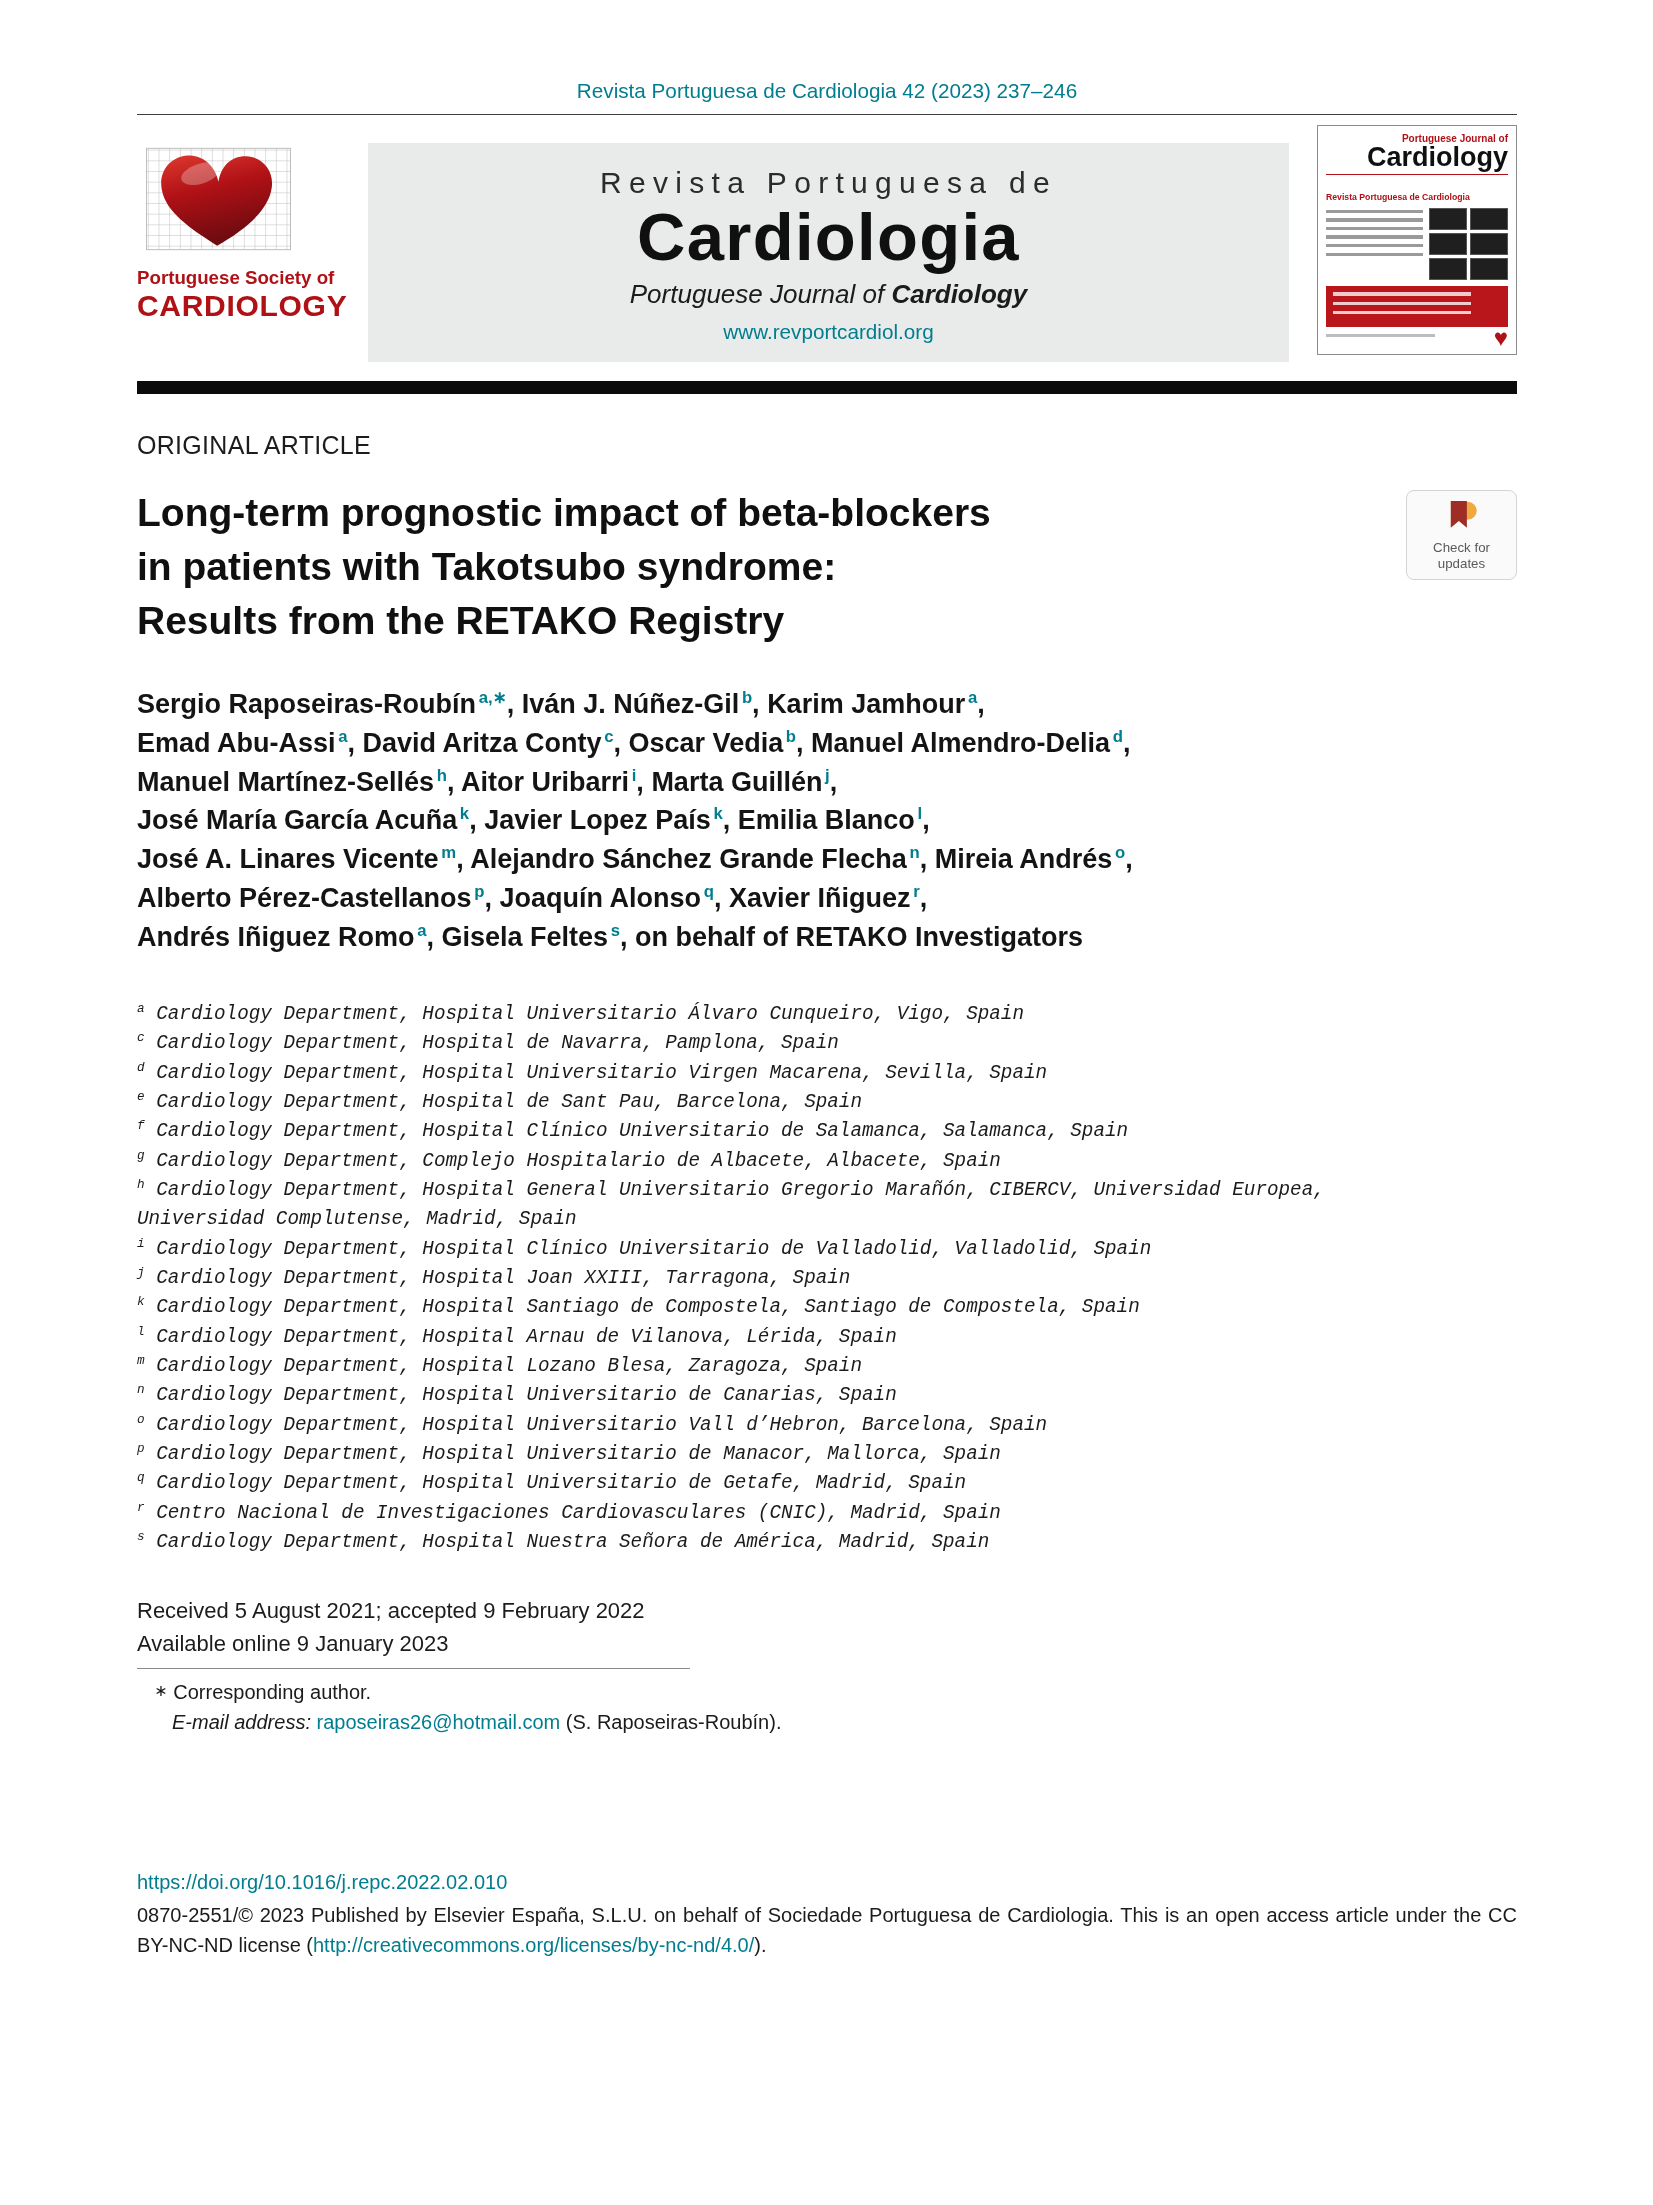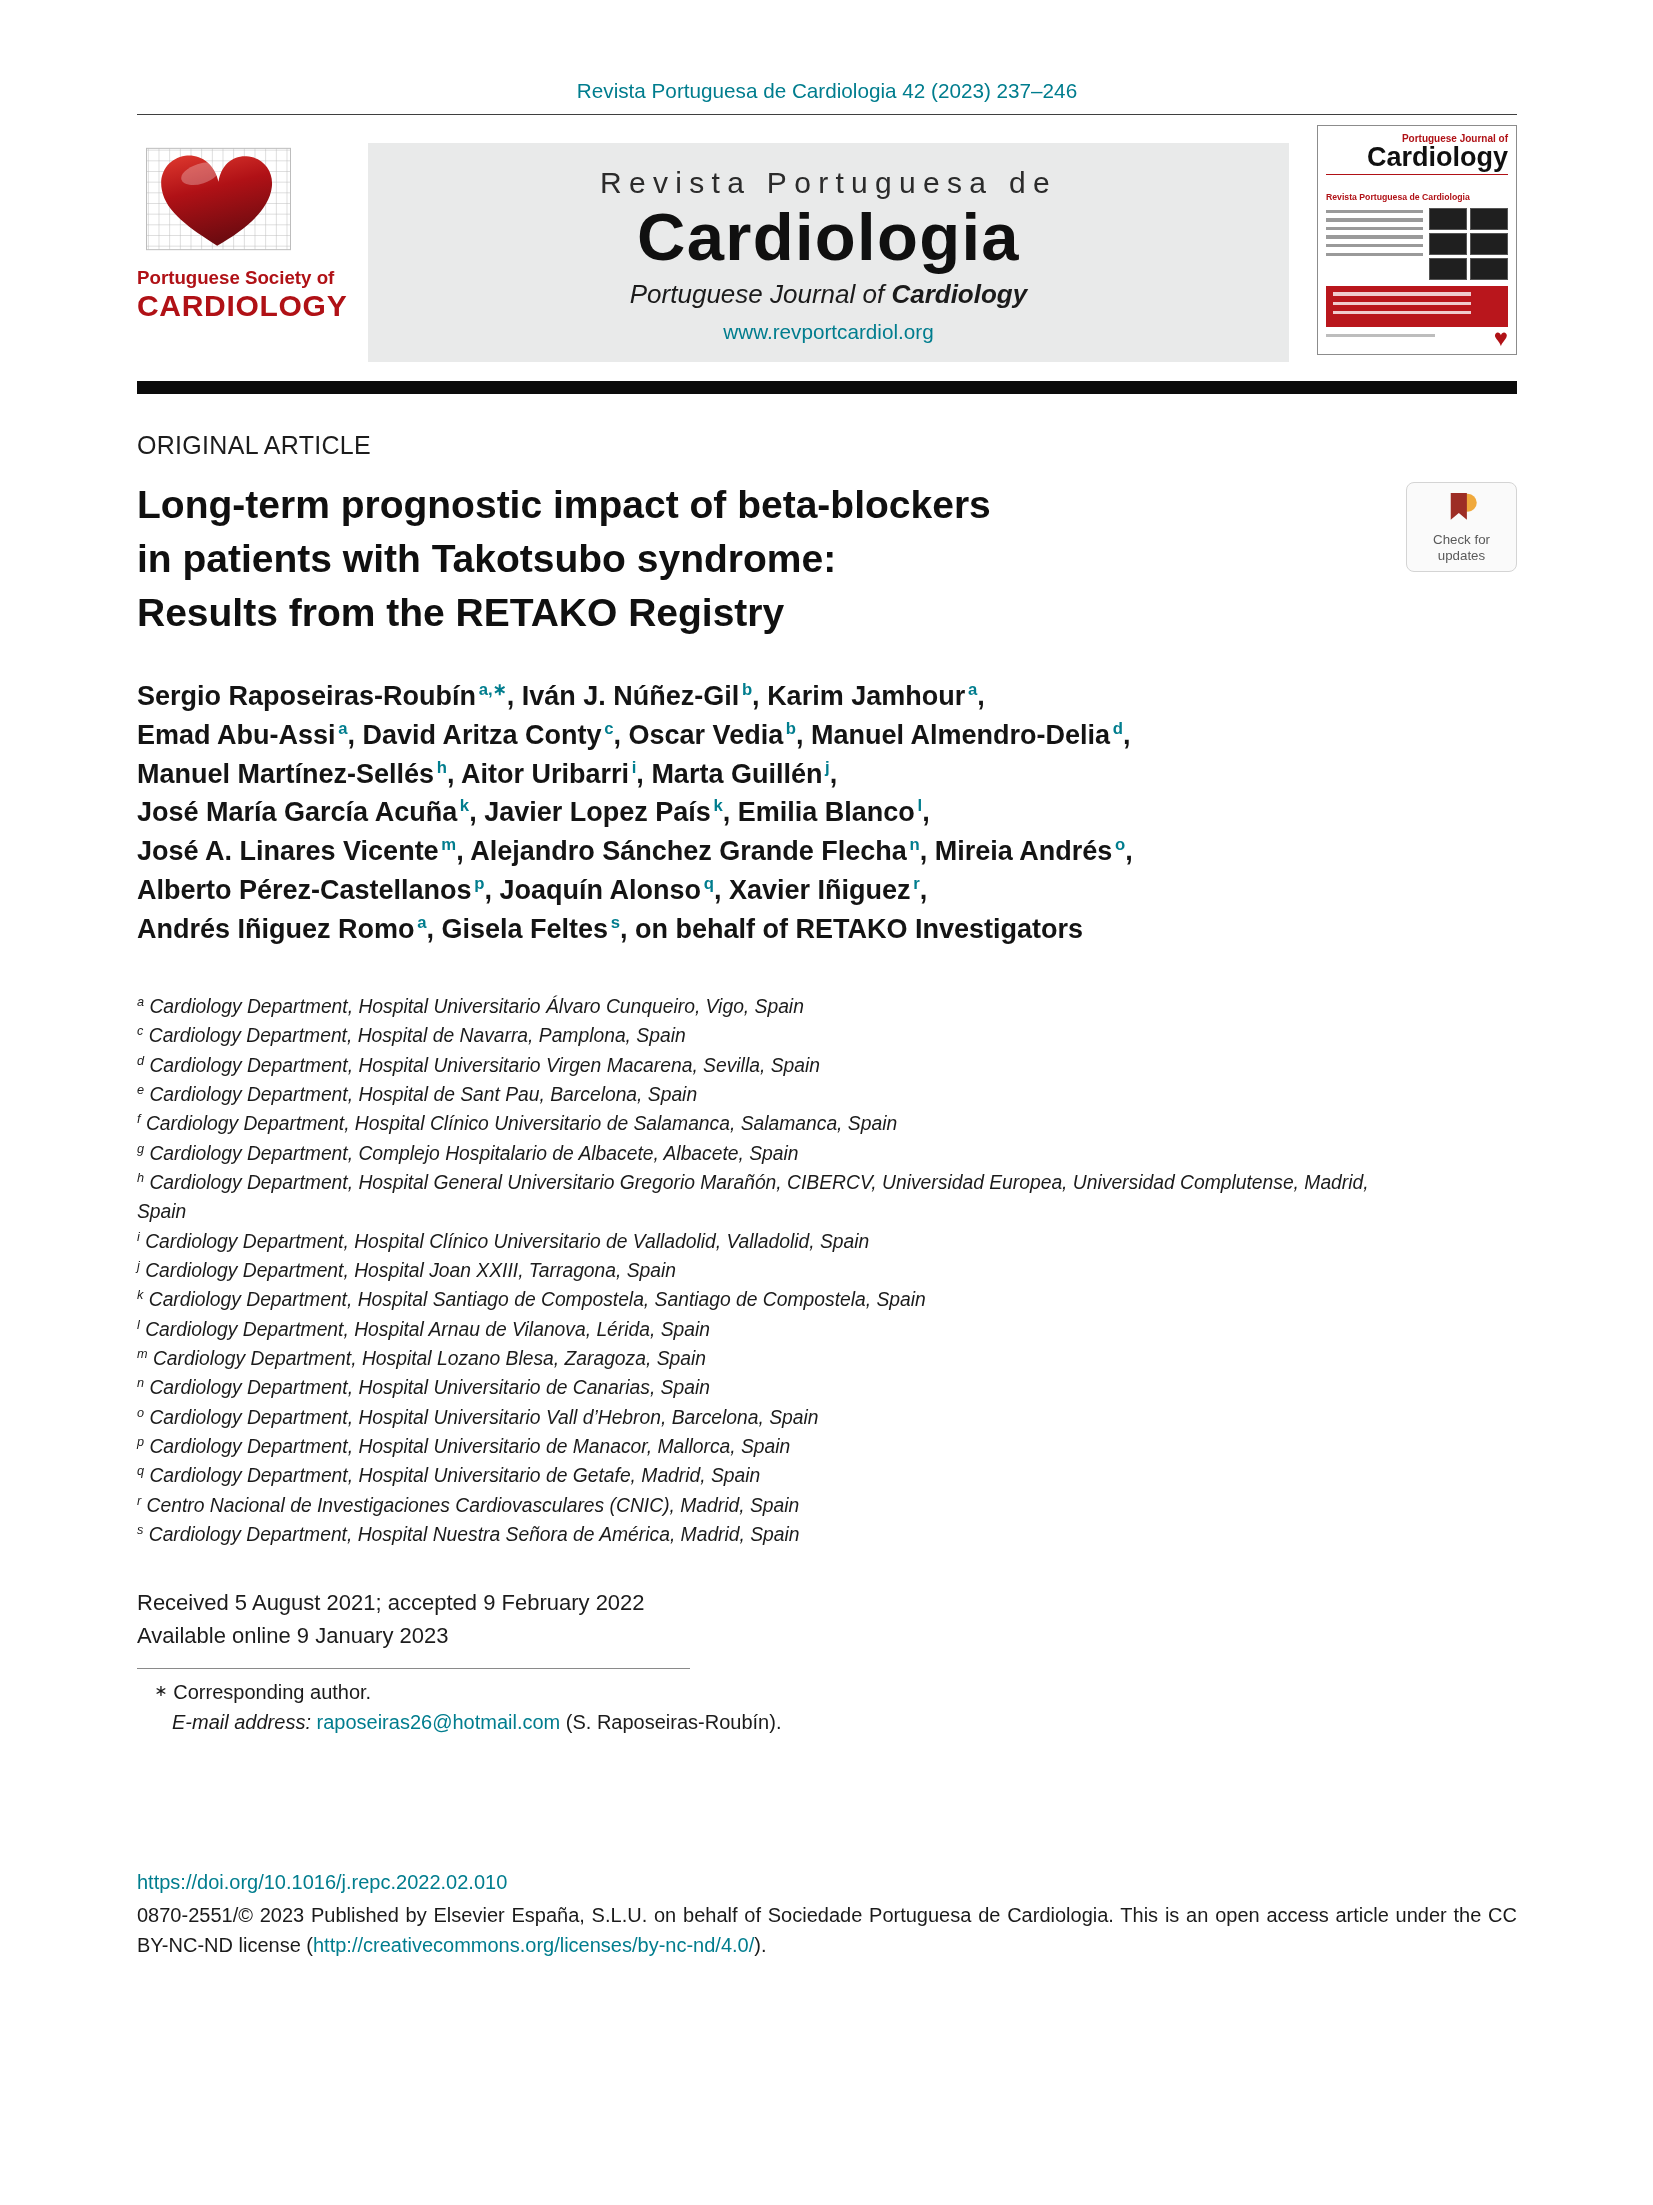--- a/index.html
+++ b/index.html
@@ -38,30 +38,30 @@
   .cover-imgs div { height: 22px; background: #1f1f1f; border: 0.7px solid #555; box-sizing: border-box; }
   .cover-redband { height: 41px; background: #b9161c; margin-top: 6.7px; padding: 6px 6.7px; box-sizing: border-box; }
   .cover-redband div { height: 3.3px; background: rgba(255,255,255,.78); margin-bottom: 6px; width: 82%; }
   .cover-footline { height: 3.3px; background: #bdbdbd; margin-top: 6.7px; width: 60%; }
   .cover-heart { position: absolute; right: 8px; bottom: 4px; color: #b01116; font-size: 24px; line-height: 1; }
 
   .black-band { height: 13.3px; background: #0b0b0b; margin-top: 18.7px; }
 
   .section-label { margin-top: 37px; font-size: 25px; letter-spacing: 0.3px; color: #1c1c1c; }
 
-  .title-row { display: flex; justify-content: space-between; margin-top: 18px; }
+  .title-row { display: flex; justify-content: space-between; margin-top: 26px; }
   .title { font-size: 39px; line-height: 1.38; font-weight: bold; margin: 0; white-space: pre-line; color: #101010; max-width: 1174px; }
   .badge { width: 101px; text-align: center; border: 1.3px solid #d4d4d4; border-radius: 8px; background: #fafafa; padding: 8px 4px 6.7px; height: fit-content; margin-top: 4px; }
   .badge-t { font-size: 13.3px; color: #5a5a5a; line-height: 1.22; margin-top: 2.7px; }
 
   .authors { margin-top: 37px; font-size: 27px; font-weight: bold; line-height: 1.44; color: #141414; }
   sup { line-height: 0; }
   .auth-sup { color: #007d8e; font-size: 16.7px; margin-left: 2.7px; }
 
-  .affils { margin-top: 43px; font-size: 19.3px; font-style: italic; line-height: 1.52; max-width: 1280px; color: #1b1b1b; }
+  .affils { margin-top: 43px; font-size: 19.3px; font-style: italic; line-height: 1.52; max-width: 1280px; color: #1b1b1b; font-family: Liberation Mono, monospace; }
   .affil-sup { font-size: 12.7px; }
 
   .dates { margin-top: 37px; font-size: 22px; line-height: 1.5; }
 
   .footnote { position: absolute; left: 0; top: 1668px; font-size: 20px; color: #1b1b1b; }
   .fn-rule { width: 553px; border-top: 1.3px solid #8a8a8a; margin-bottom: 12px; }
   .fn-l1 { padding-left: 17.3px; }
   .fn-marker { font-size: 16px; vertical-align: 3.3px; }
   .fn-l2 { padding-left: 35px; margin-top: 7px; }
   .fn-label { font-style: italic; }

